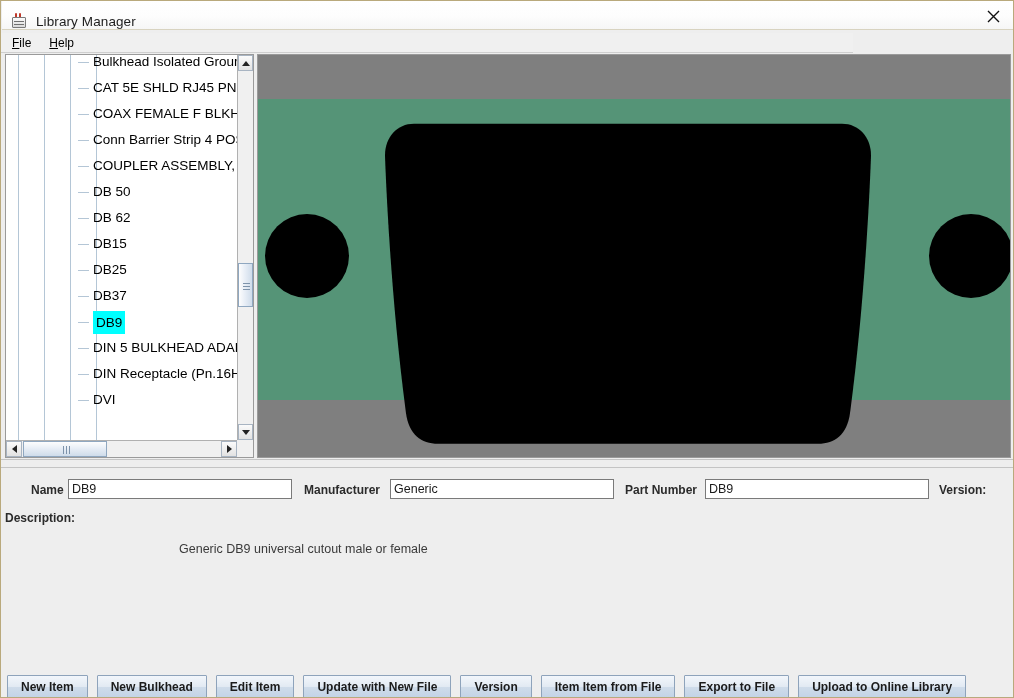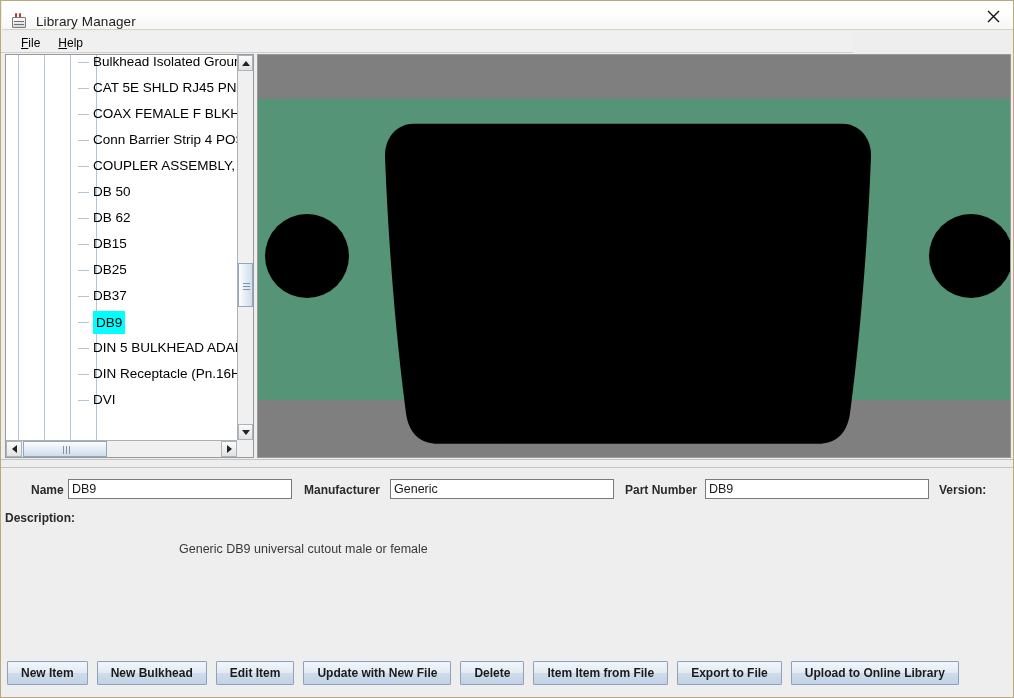--- a/index.html
+++ b/index.html
@@ -87,21 +87,21 @@
   .menubar {
     position: absolute;
     left: 0; top: 32px;
     width: 852px;
     height: 20px;
     background: #f0f0f0;
     border-bottom: 1px solid #cfcfcf;
     box-sizing: border-box;
     display: flex;
     align-items: center;
-    padding-left: 16px;
+    padding-left: 7px;
   }
   .menu-item {
     font-size: 12px;
     color: #000000;
     padding: 2px 8px 2px 4px;
     margin-right: 6px;
     cursor: default;
   }
   .menu-item .mn { text-decoration: underline; }
 
@@ -393,21 +393,21 @@
   }
 
   
   .buttonbar {
     position: absolute;
     left: 0; bottom: 0;
     width: 1014px;
     height: 63px;
     background: #eeeeee;
     display: flex;
-    align-items: center;
+    align-items: flex-end;
     padding: 10px 0 0 6px;
     box-sizing: border-box;
   }
   .btn {
     height: 24px;
     margin-right: 9px;
     padding: 0 13px;
     background: linear-gradient(to bottom, #f2f6fb 0%, #e2eaf3 48%, #cfdcea 50%, #c2d3e6 100%);
     border: 1px solid #8ea3bb;
     border-radius: 1px;
@@ -583,20 +583,20 @@
     <div class="desc-label">Description:</div>
     <div class="desc-area">
       <div class="desc-text">Generic DB9 universal cutout male or female</div>
     </div>
 
     <div class="buttonbar" id="buttonbar">
         <button class="btn">New Item</button>
         <button class="btn">New Bulkhead</button>
         <button class="btn">Edit Item</button>
         <button class="btn">Update with New File</button>
-        <button class="btn">Delete</button>
+        <button class="btn">Version</button>
         <button class="btn">Item Item from File</button>
         <button class="btn">Export to File</button>
         <button class="btn">Upload to Online Library</button>
       </div>
   </div>
 
 </div>
 
 </body></html>

